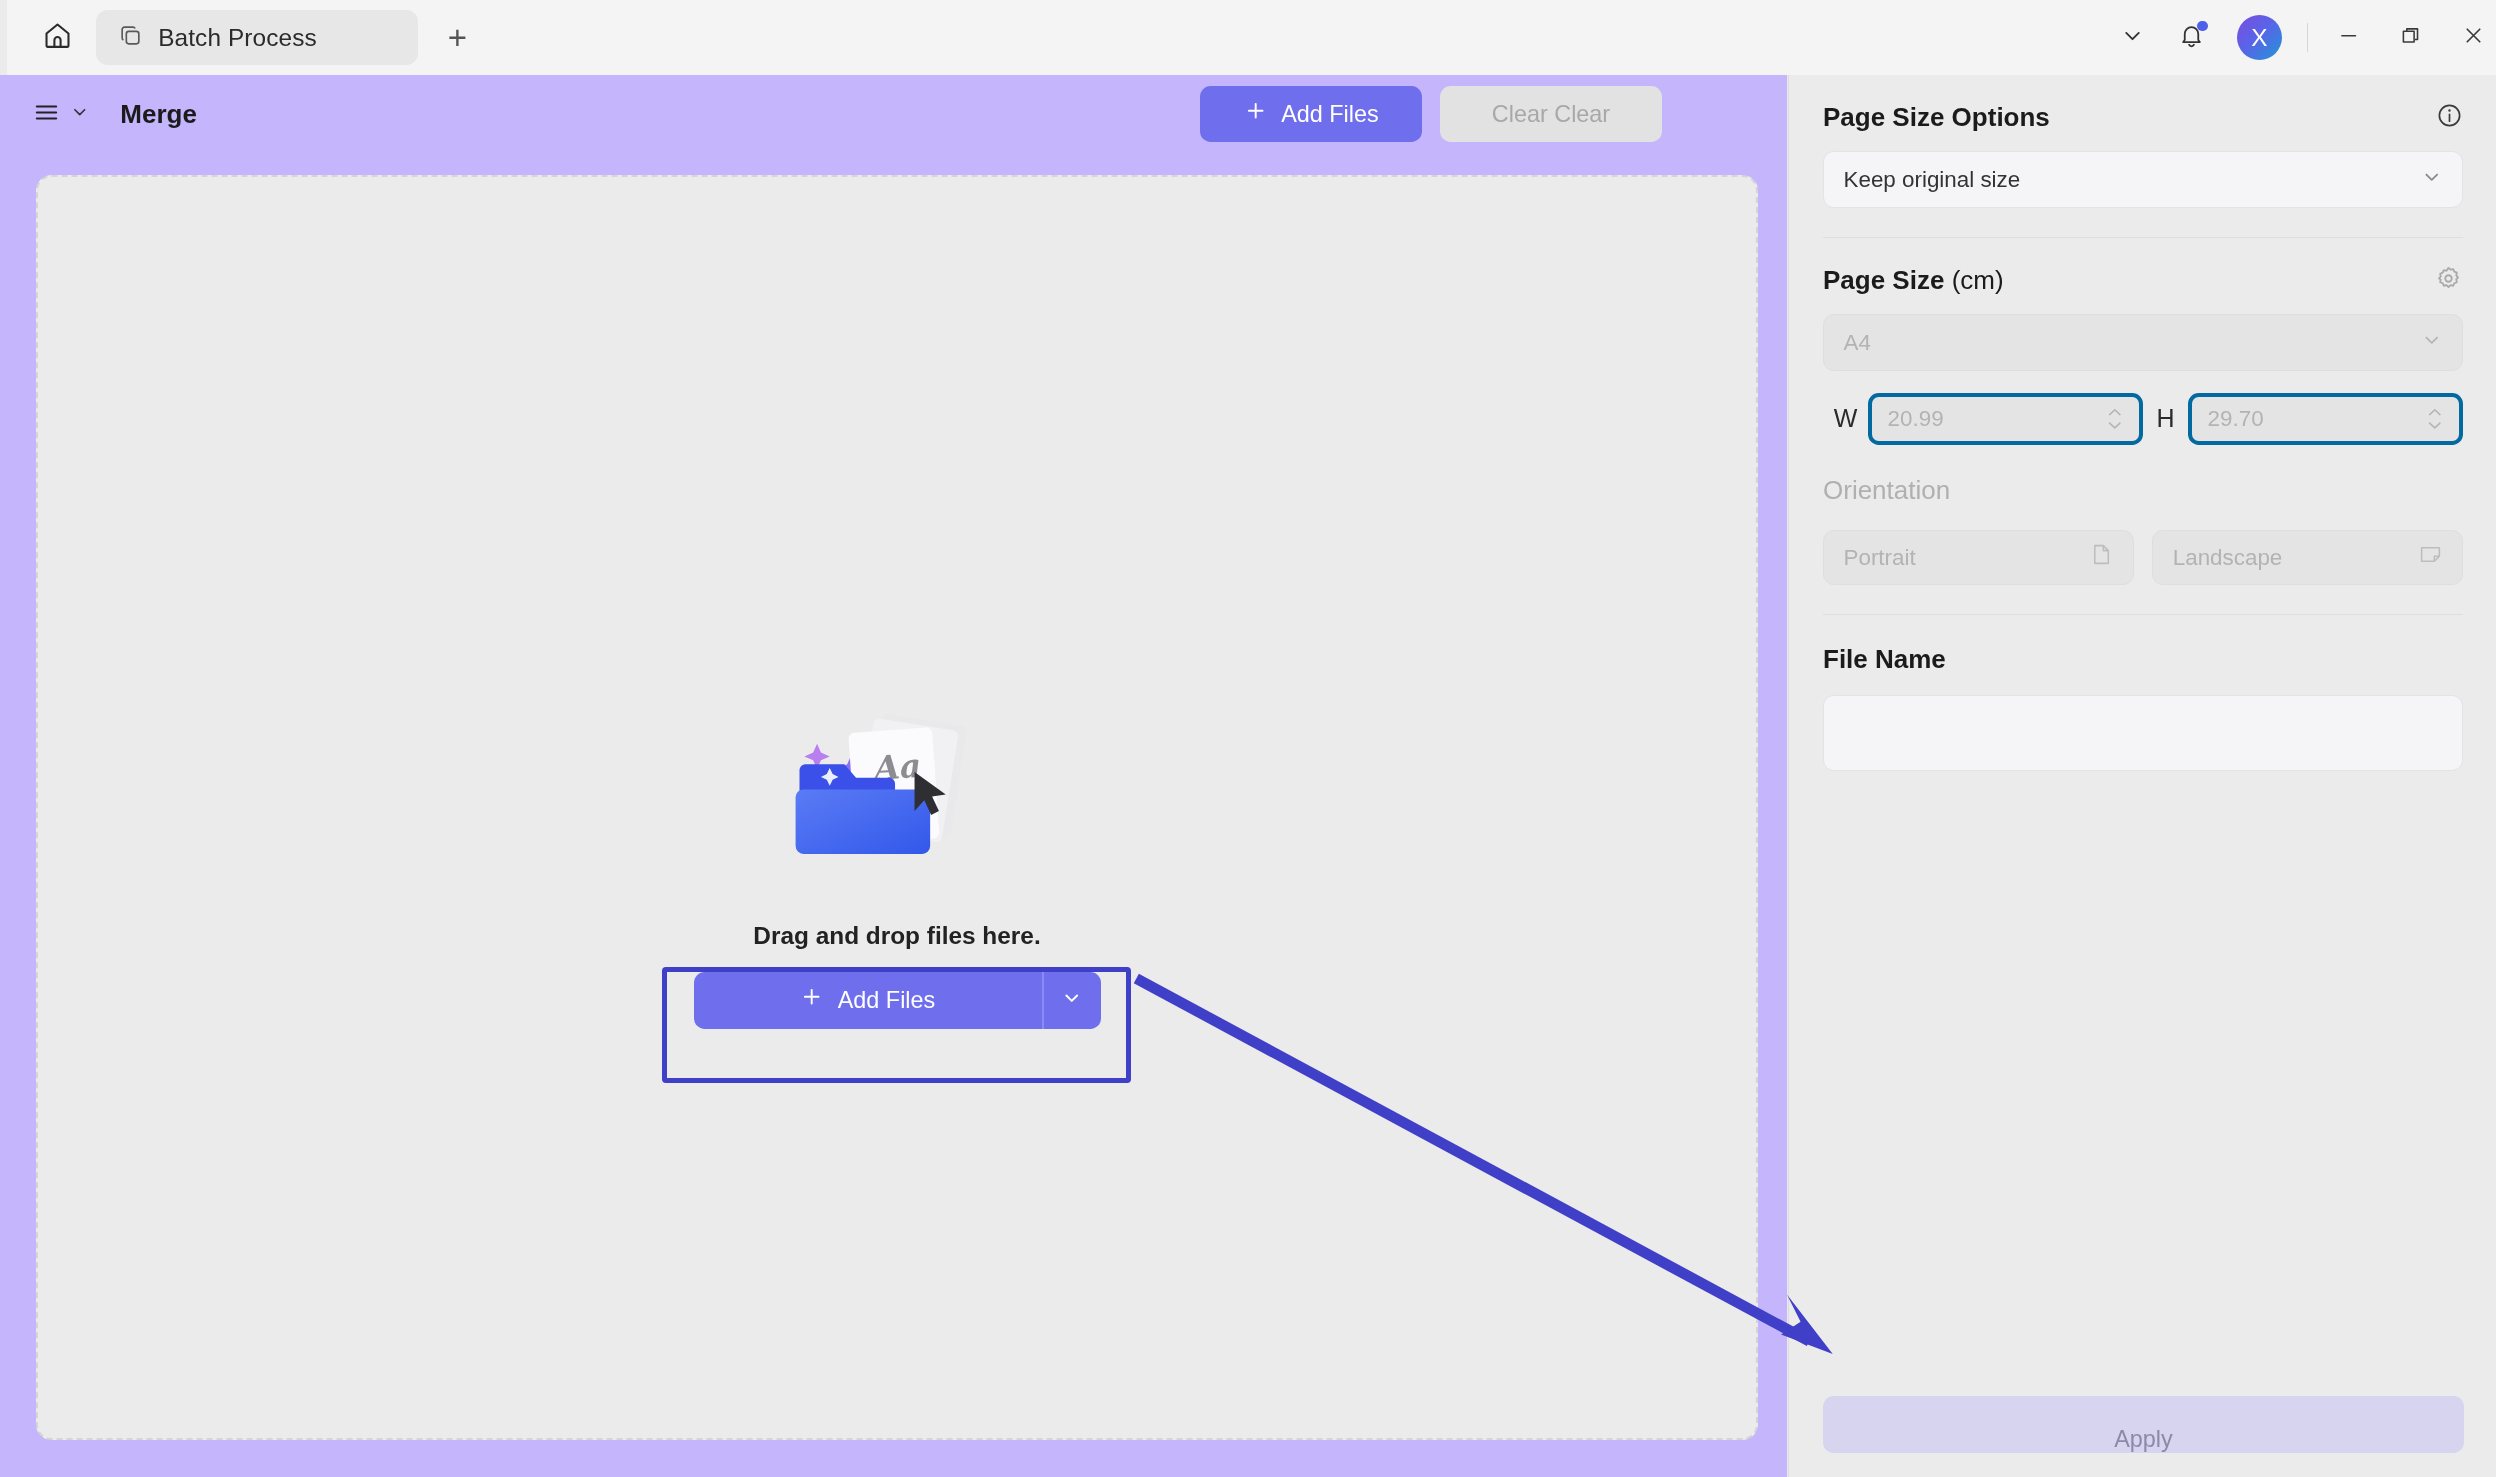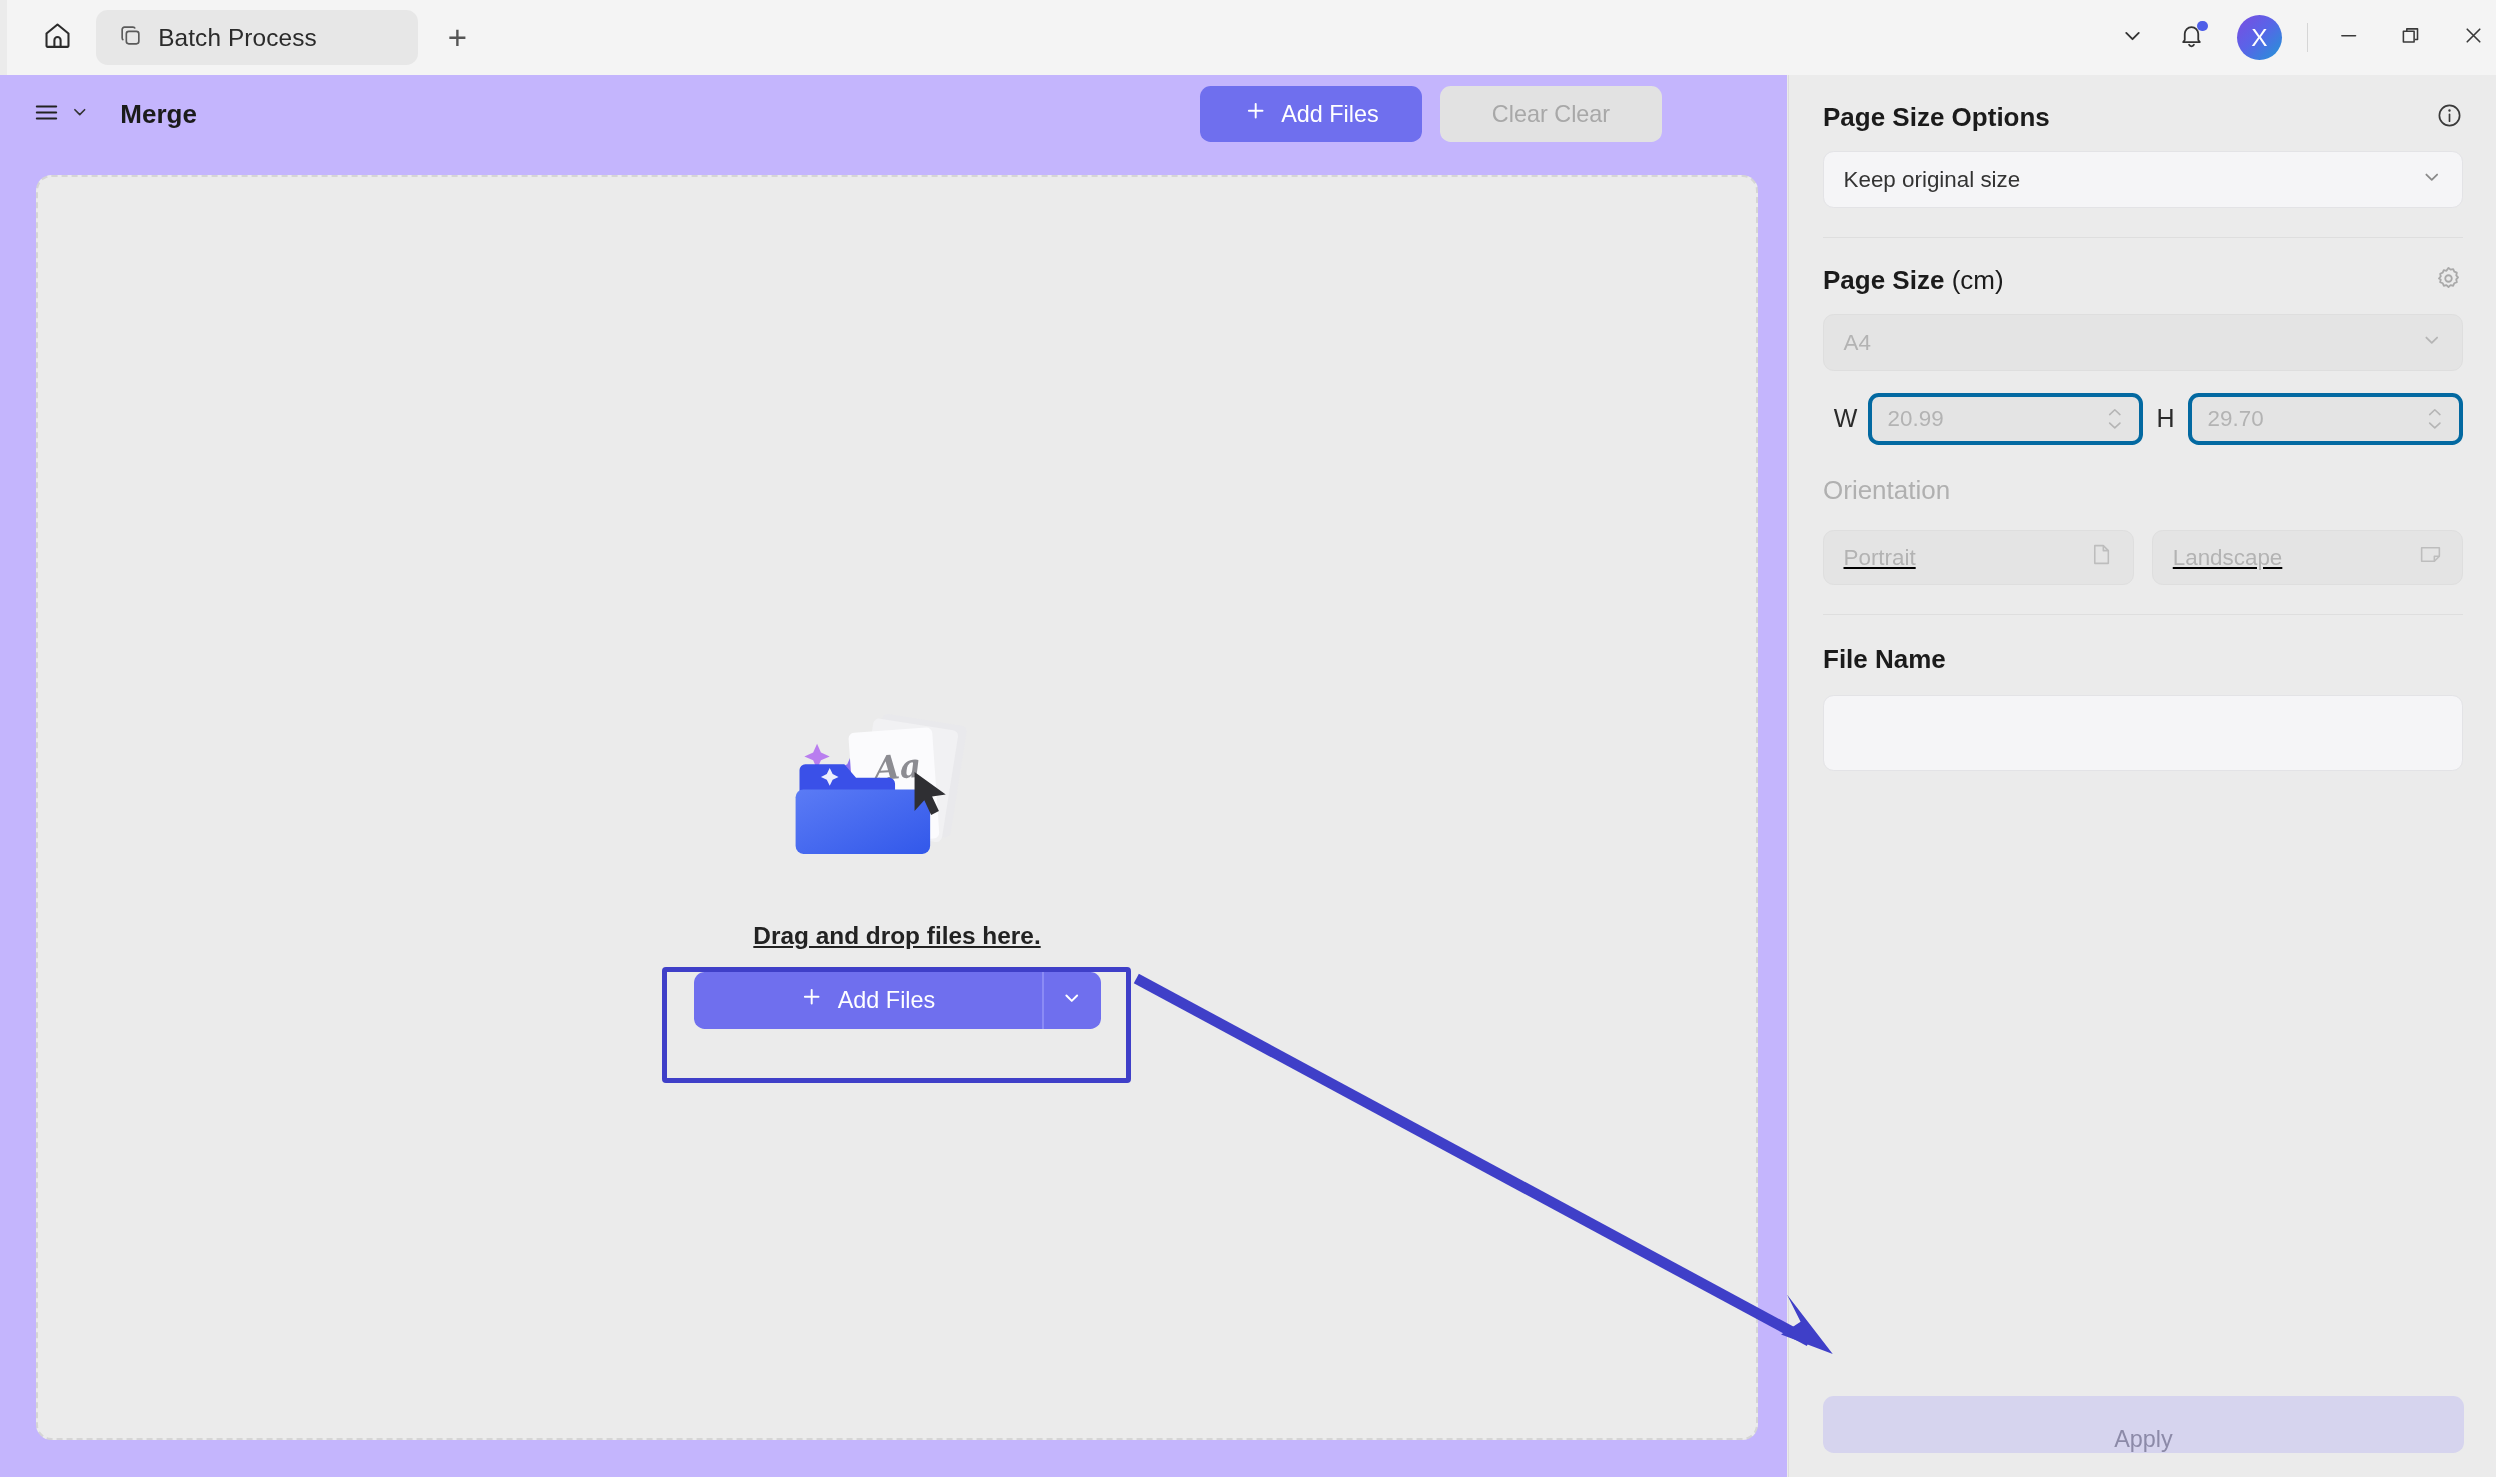--- a/index.html
+++ b/index.html
@@ -97,21 +97,21 @@
     width: 1722px; height: 1265px;
     border: 2px dashed #d5d5d5; border-radius: 15.6px;
     background: #ebebeb;
   }
   #dz-center {
     position: absolute; left: 0; right: 0; top: 517px;
     display: flex; flex-direction: column; align-items: center;
   }
   #illus { width: 254px; height: 195px; position: relative; margin-bottom: 33px; }
   #dz-text {
-    font-size: 24.4px; font-weight: bold; color: #222; margin-bottom: 21.5px; text-decoration: underline;
+    font-size: 24.4px; font-weight: bold; color: #222; margin-bottom: 21.5px;
   }
   
   #split-btn {
     display: flex; align-items: stretch; height: 57px;
     border-radius: 10.7px; overflow: hidden;
   }
   #split-main {
     width: 348px; background: #6f6fee; color: #fff;
     display: flex; align-items: center; justify-content: center; gap: 14.6px;
     font-size: 23.4px;
@@ -158,21 +158,21 @@
     flex: 1; height: 52px; border-radius: 10.7px;
     background: #e4e4e4; border: 4px solid #0369a1;
     display: flex; align-items: center; padding: 0 15.6px;
     font-size: 22.4px; color: #b3b3b3;
   }
   .spin .arrows {
     margin-left: auto; display: flex; flex-direction: column;
     gap: 2.9px; color: #b5b5b5;
   }
   .divider { height: 1px; background: #dedede; margin: 29px 34px 0; }
-  .orient-row { display: flex; gap: 18.5px; margin-top: 19.5px; text-decoration: underline; }
+  .orient-row { display: flex; gap: 18.5px; margin-top: 19.5px; }
   .orient-btn {
     flex: 1; height: 55px; border-radius: 10.7px;
     background: #e4e4e4; border: 1px solid #dedede;
     display: flex; align-items: center; padding: 0 19.5px;
     font-size: 22.4px; color: #b3b3b3;
   }
   .orient-btn .oi { margin-left: auto; }
   #filename-box {
     height: 76px; border-radius: 10.7px;
     background: #f5f5f7; border: 1px solid #e3e3e6; margin-top: 15.6px;

